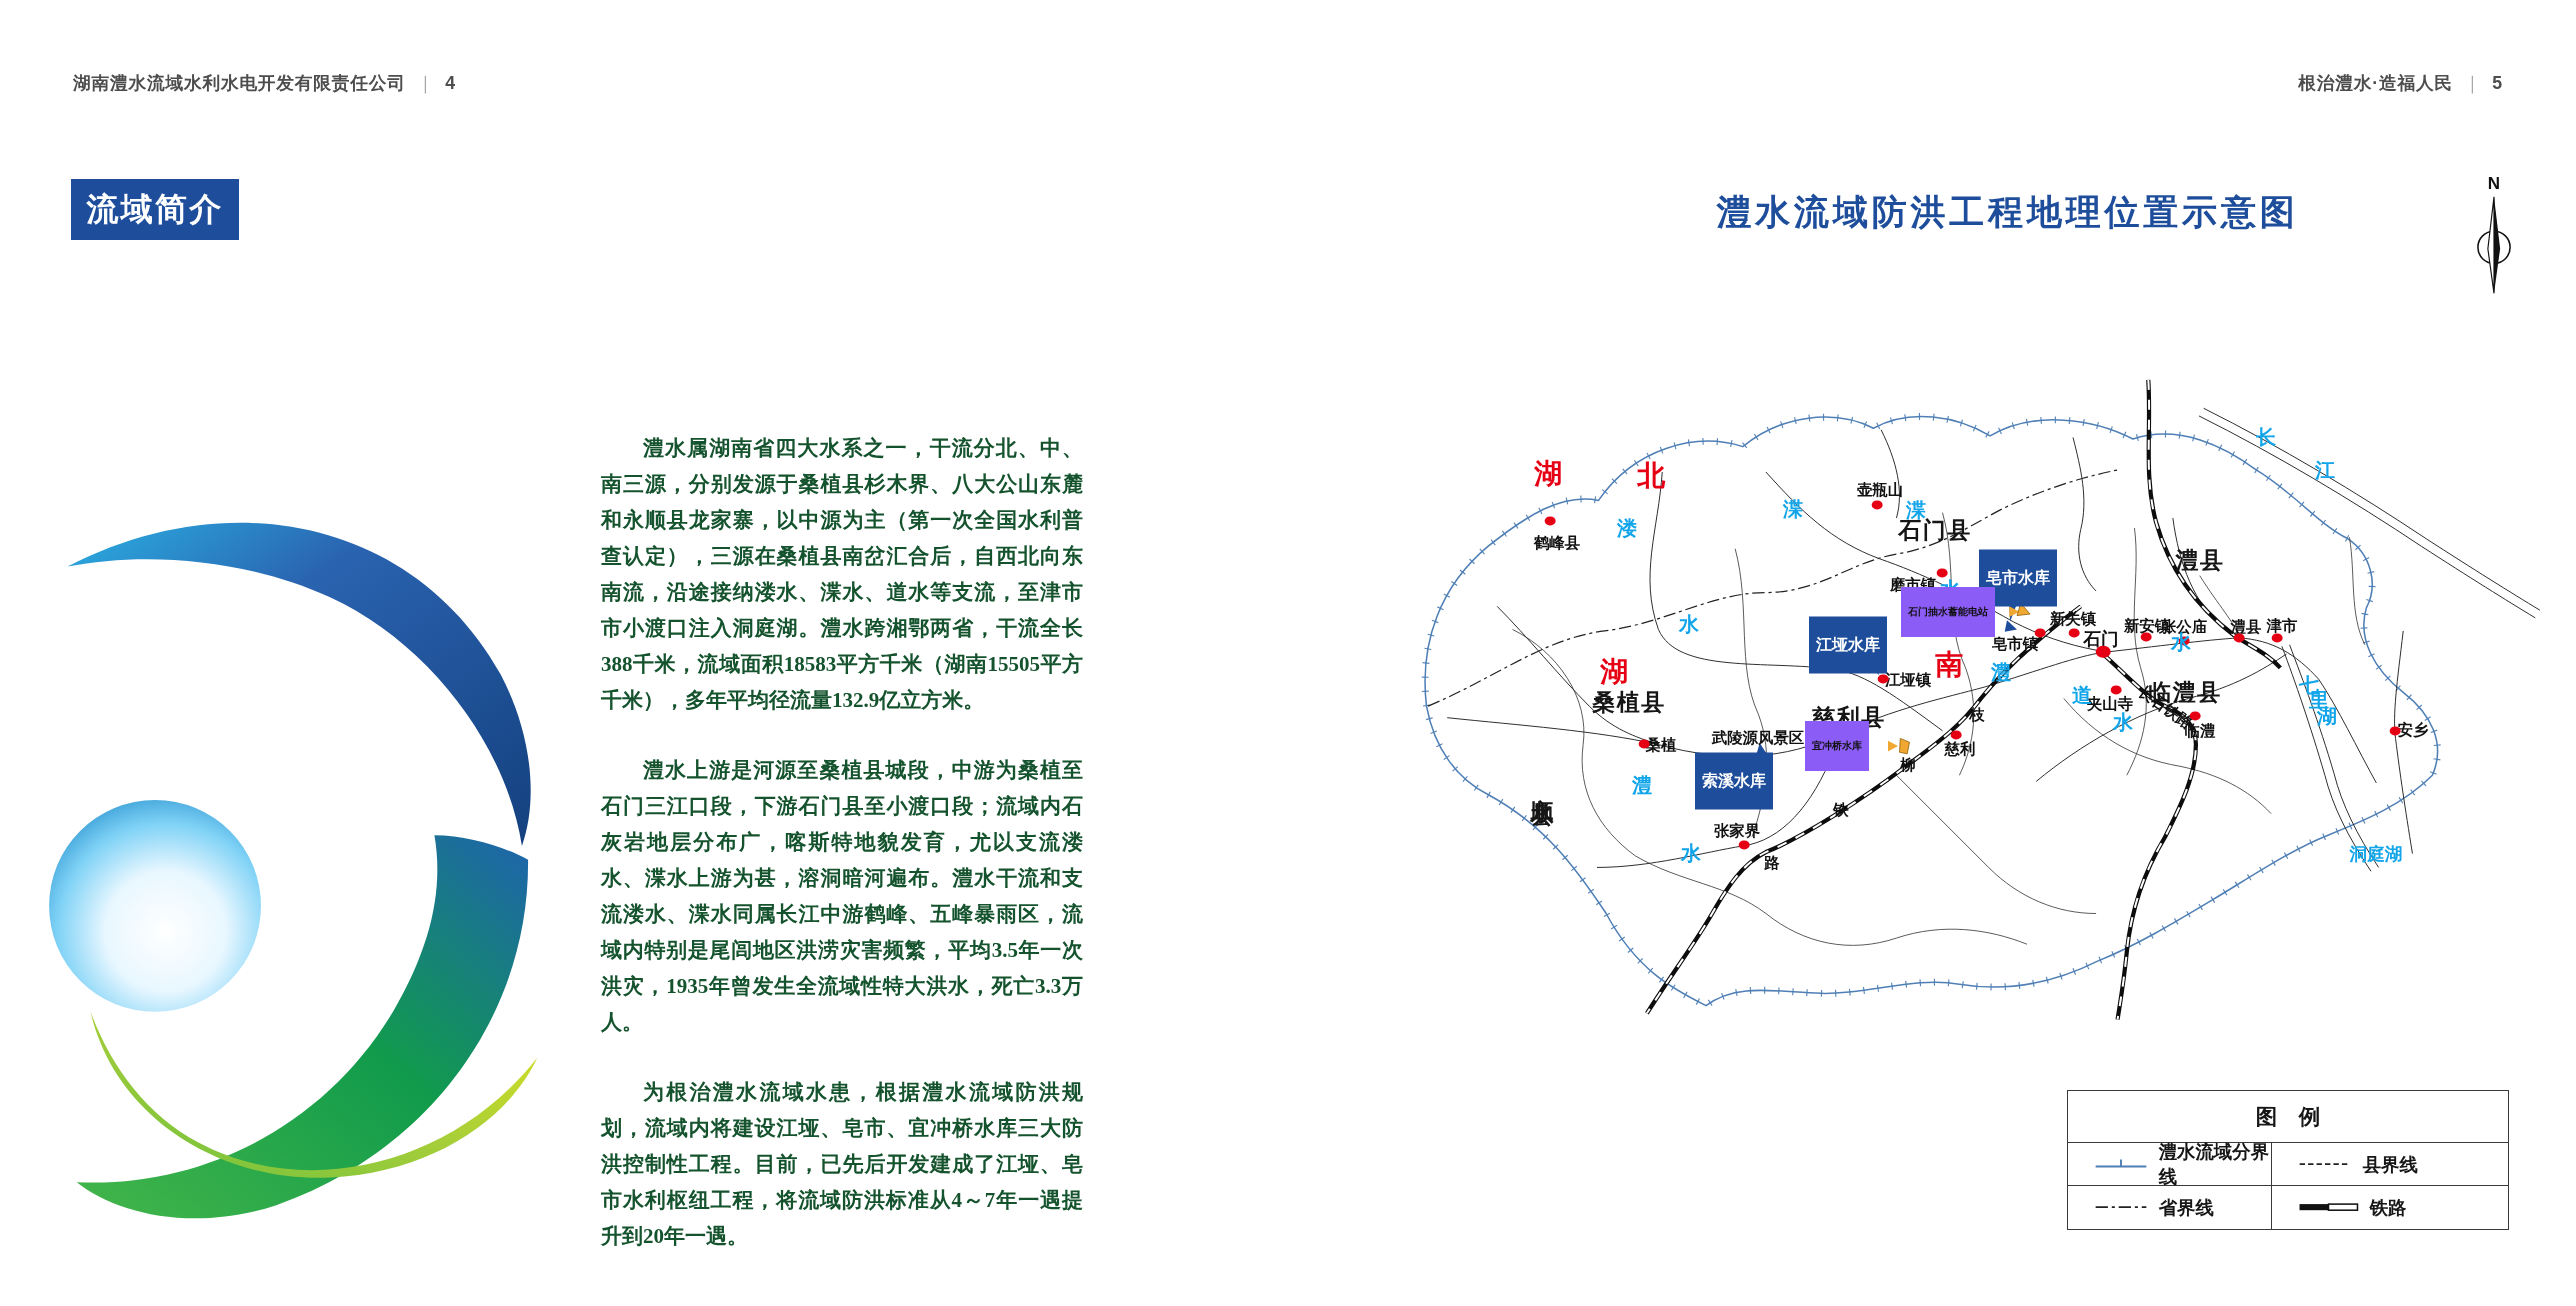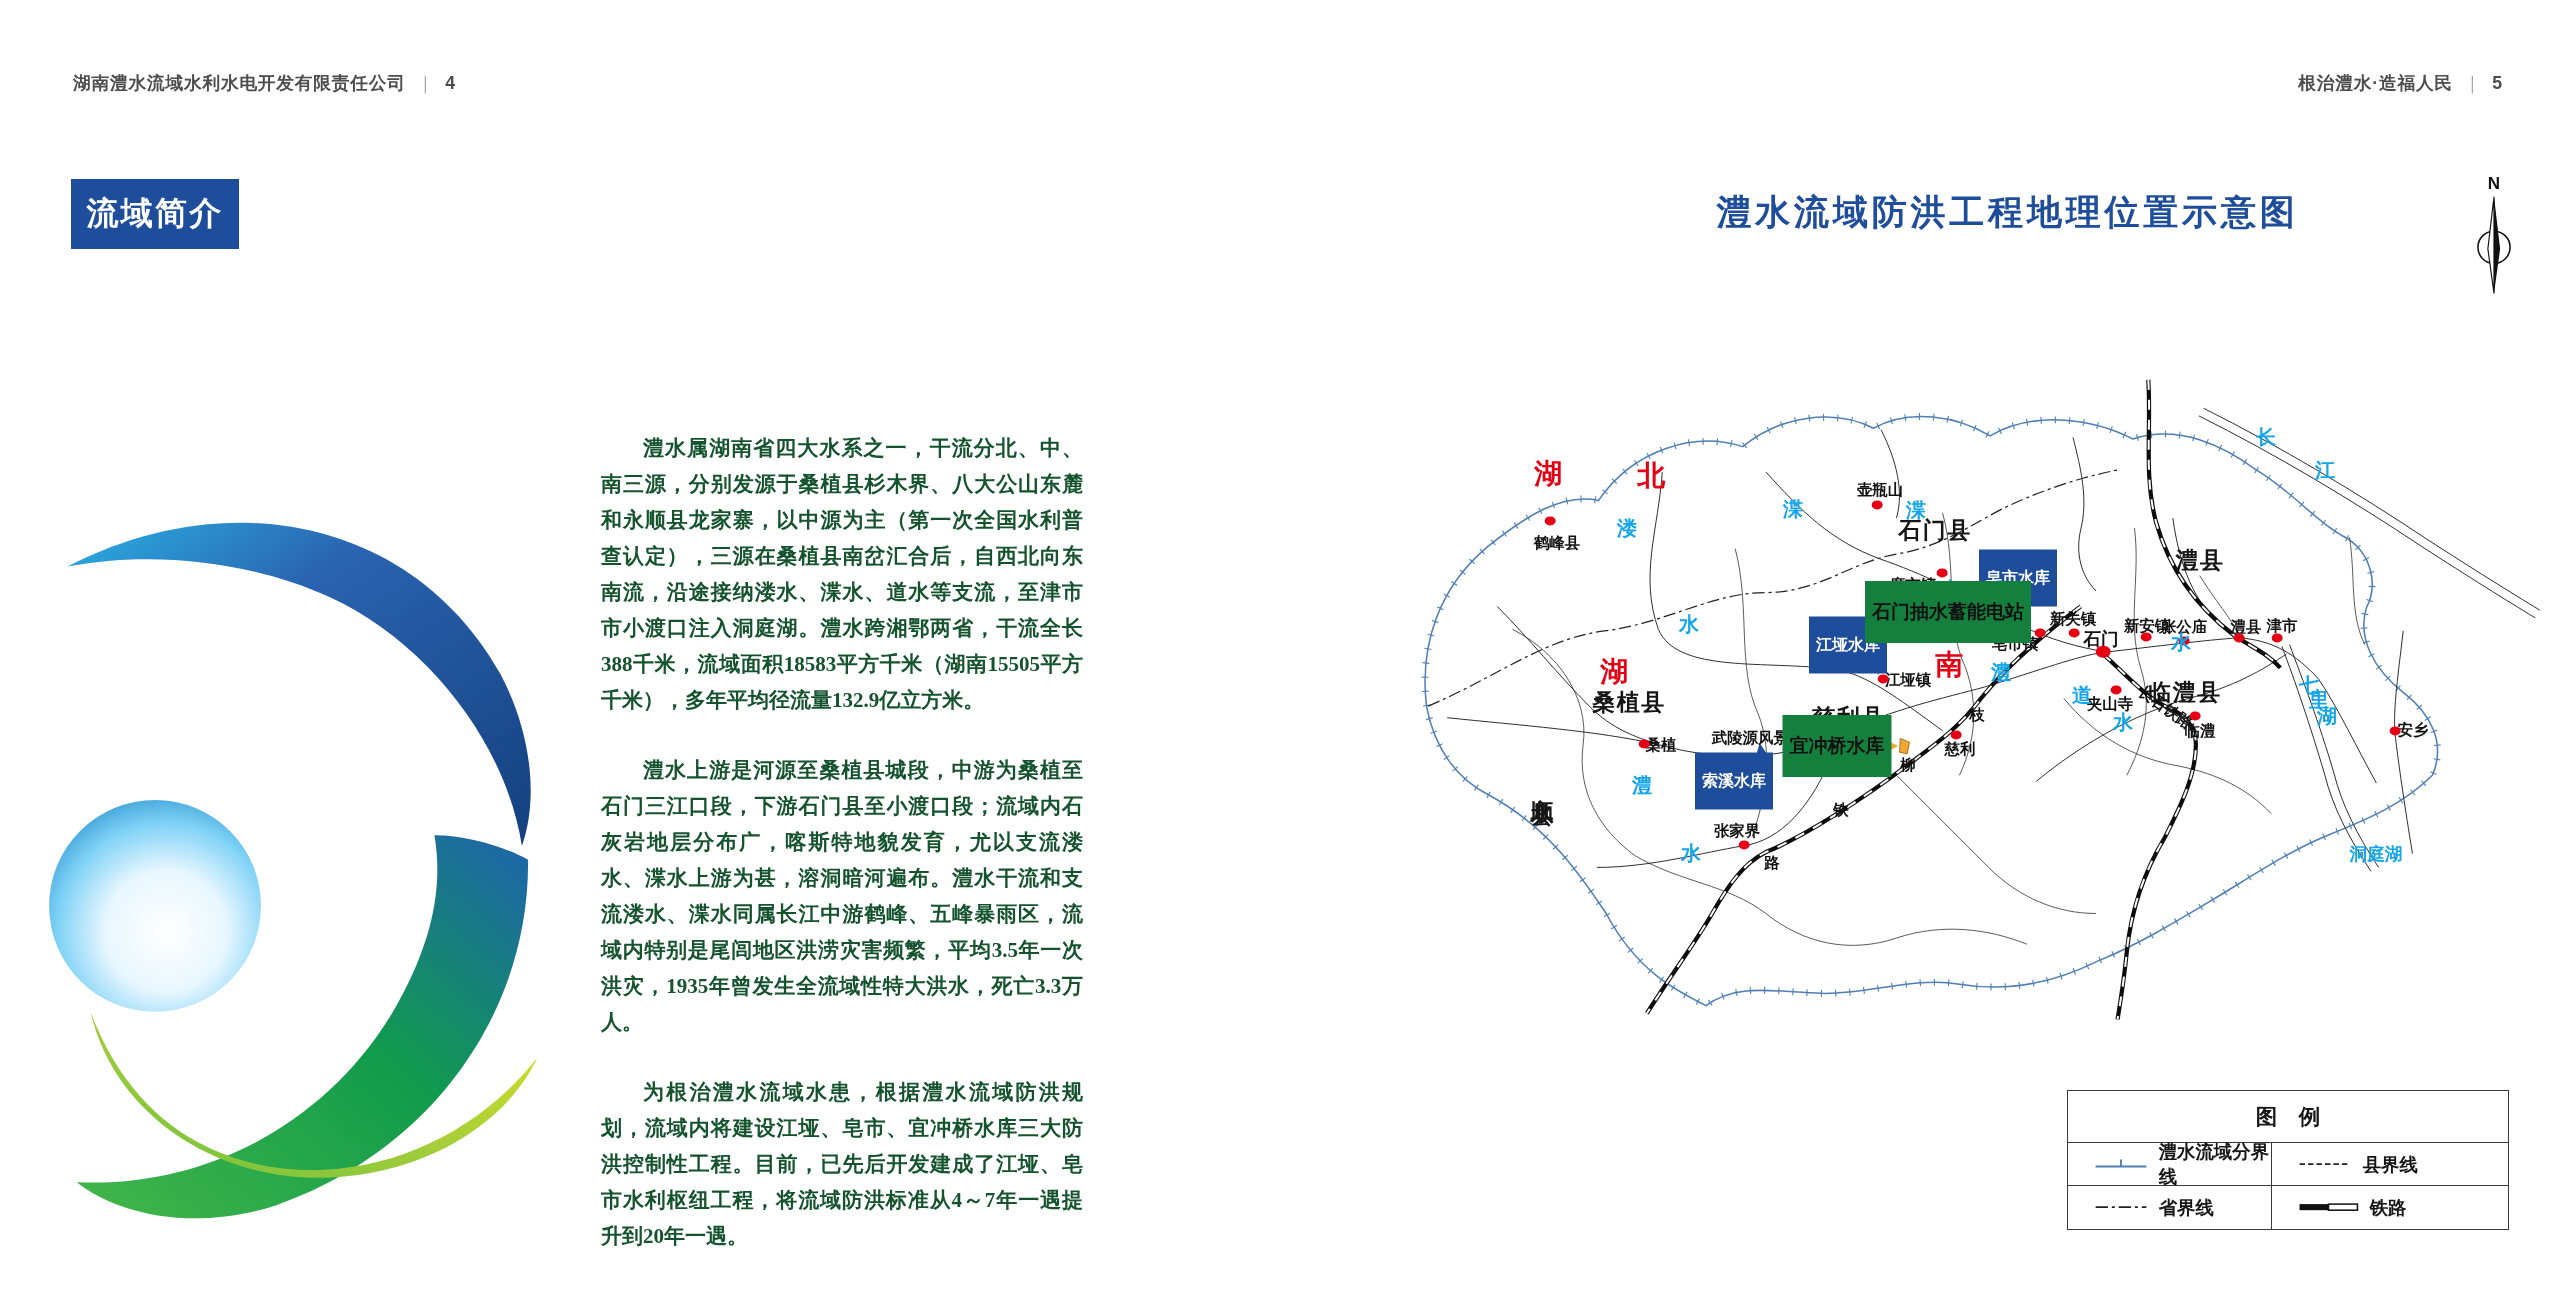--- a/index.html
+++ b/index.html
@@ -4,21 +4,21 @@
 <style>
   html,body{margin:0;padding:0;background:#ffffff;}
   body{width:2576px;height:1306px;position:relative;overflow:hidden;
        font-family:"Liberation Sans",sans-serif;color:#222;}
   
   .hdr{position:absolute;top:71px;font-size:17.7px;font-weight:bold;color:#4d4d4d;letter-spacing:0.8px;white-space:nowrap;}
   .hdr .pg-div{color:#9a9a9a;font-weight:400;margin:0 10.7px;}
   #hdr-left{left:73px;}
   #hdr-right{right:73px;text-align:right;}
   
-  #section-title-box{position:absolute;left:71px;top:179px;width:168px;height:70px;
+  #section-title-box{position:absolute;left:71px;top:179px;width:168px;height:61px;
     background:#1d4d9b;color:#fff;display:flex;align-items:center;justify-content:center;
     font-size:32px;font-weight:bold;letter-spacing:2.3px;}
   #body-text{position:absolute;left:601px;top:430px;width:482px;
     font-family:"Liberation Serif",serif;font-weight:700;font-size:21px;line-height:36px;
     color:#14532d;text-align:justify;}
   #body-text p{margin:0 0 34px 0;text-indent:2em;}
   #logo{position:absolute;left:0;top:476px;width:591px;height:806px;}
   
   #map-title{position:absolute;left:1612px;top:189px;width:791px;text-align:center;
     font-size:35px;font-weight:bold;color:#1d4d9b;letter-spacing:3.8px;}
@@ -33,21 +33,21 @@
   .county.vert{writing-mode:vertical-rl;letter-spacing:3.1px;}
   .town{font-size:15.4px;color:#111;}
   .town.seat{font-size:17.7px;}
   .water{font-size:20px;color:#12a5e9;}
   .water.small{font-size:17.7px;}
   .rail-lbl{font-size:15.4px;color:#111;}
   .dot{position:absolute;width:10.7px;height:9.2px;border-radius:50%;background:#e60014;transform:translate(-50%,-50%);}
   .dot.big{width:14.6px;height:12.3px;}
   .callout{position:absolute;transform:translate(-50%,-50%);padding:18px 7px;font-weight:bold;white-space:nowrap;}
   .callout.blue{background:#1d4d9b;color:#fff;font-size:16px;}
-  .callout.orange{background:#15803d;color:#111;font-size:19px;}
+  .callout.orange{background:#8b5cf6;color:#111;font-size:10px;}
   
   #legend{position:absolute;left:2067px;top:1090px;width:442px;height:140px;
     border:1.5px solid #3a3a3a;box-sizing:border-box;background:#fff;}
   #legend .lg-title{height:51px;border-bottom:1.5px solid #3a3a3a;display:flex;align-items:center;justify-content:center;
     font-size:21.5px;font-weight:bold;letter-spacing:21.5px;text-indent:21.5px;color:#161616;}
   #legend .lg-grid{display:grid;grid-template-columns:204px 1fr;grid-template-rows:43px 43px;}
   #legend .lg-cell{display:flex;align-items:center;gap:10.7px;padding-left:26px;
     border-right:1.5px solid #3a3a3a;border-bottom:1.5px solid #3a3a3a;box-sizing:border-box;}
   #legend .lg-cell:nth-child(2n){border-right:none;}
   #legend .lg-cell:nth-child(3),#legend .lg-cell:nth-child(4){border-bottom:none;}

